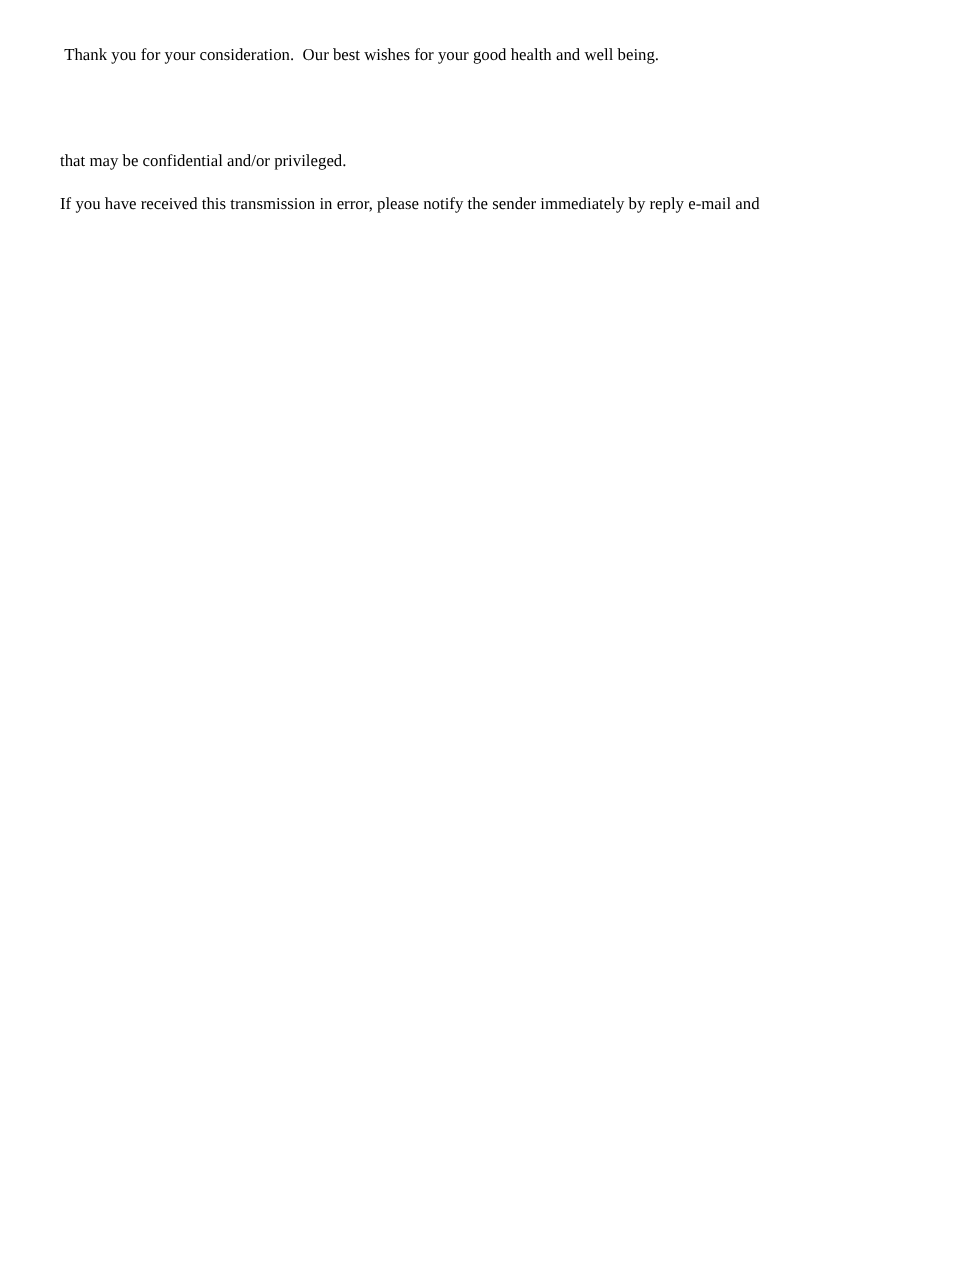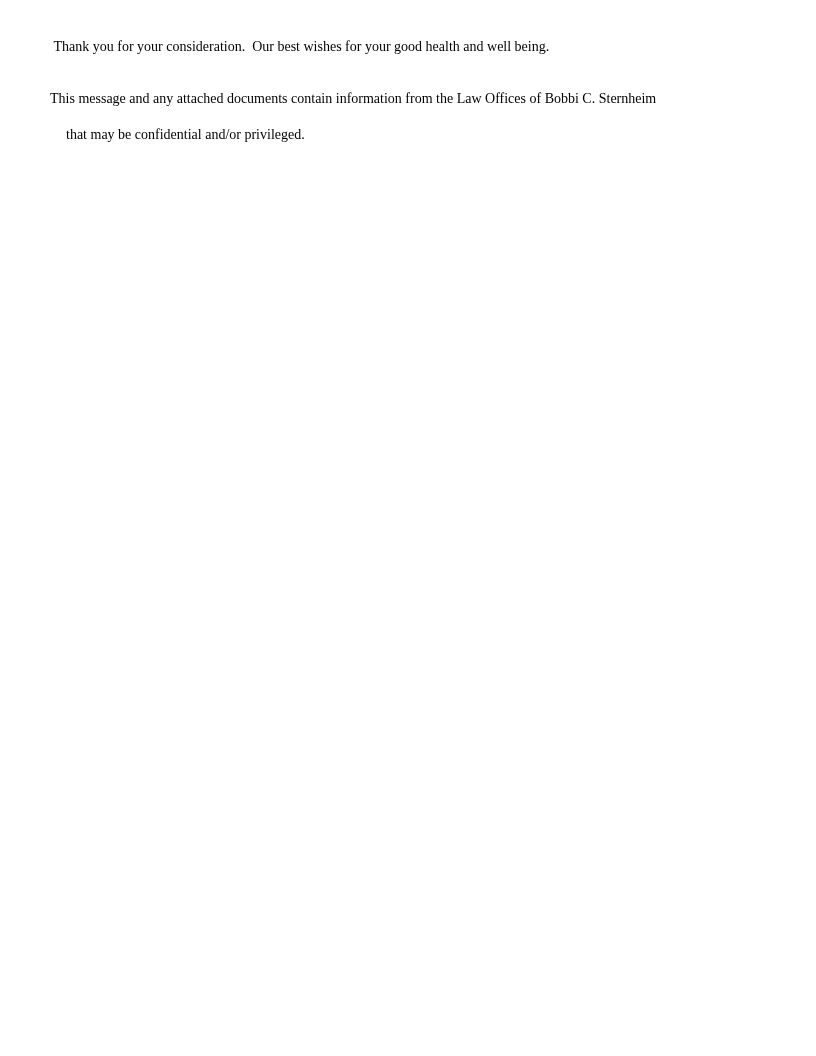--- a/index.html
+++ b/index.html
@@ -19,30 +19,30 @@
   }
   .doc-line {
     position: absolute;
     left: 50px;
     width: 716px;
     line-height: 18px;
     white-space: pre-wrap;
   }
   .line-thankyou   { top: 38px;  }
   .line-notice1    { top: 90px;  }
-  .line-notice2    { top: 126px; margin-left: 16px; }
+  .line-notice2    { top: 126px; }
   .line-notice3    { top: 144px; }
   .line-notice4    { top: 162px; }
   .line-notice5    { top: 180px; }
 </style>
 </head>
 <body>
 
 <div class="page">
   <div class="doc-line line-thankyou"> Thank you for your consideration.  Our best wishes for your good health and well being.</div>
 
-  <div class="doc-line line-notice1">This message and any attached documents contain information from the Law Offices of Bobbi C. Sternheim</div>
 
   <div class="doc-line line-notice2">that may be confidential and/or privileged.</div>
 
 
+  <div class="doc-line line-notice4">If you have received this transmission in error, please notify the sender immediately by reply e-mail and</div>
 
 </div>
 
 </body></html>

